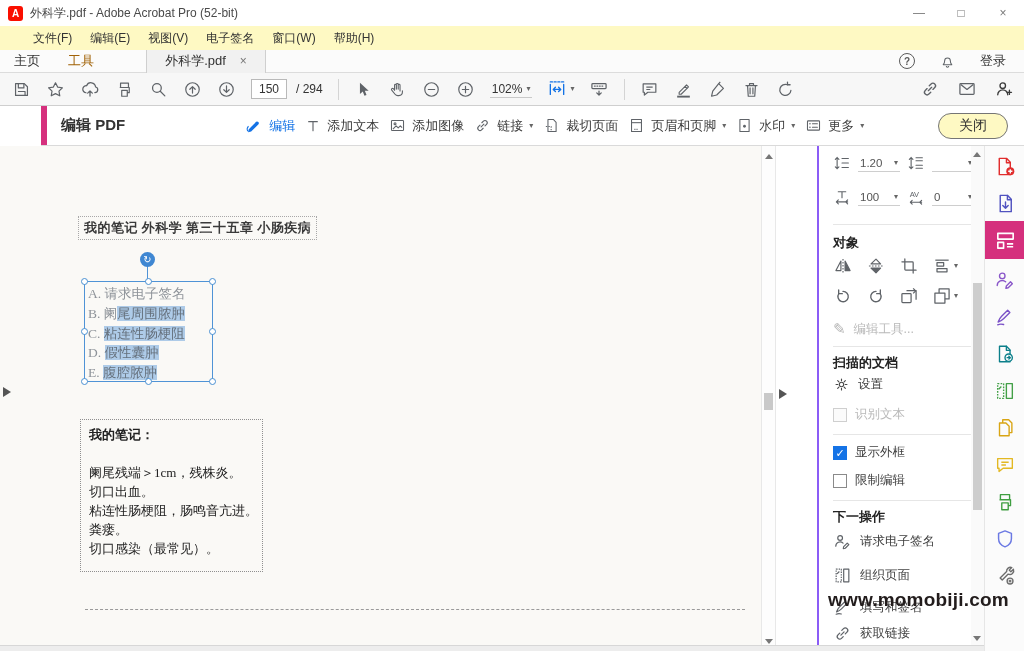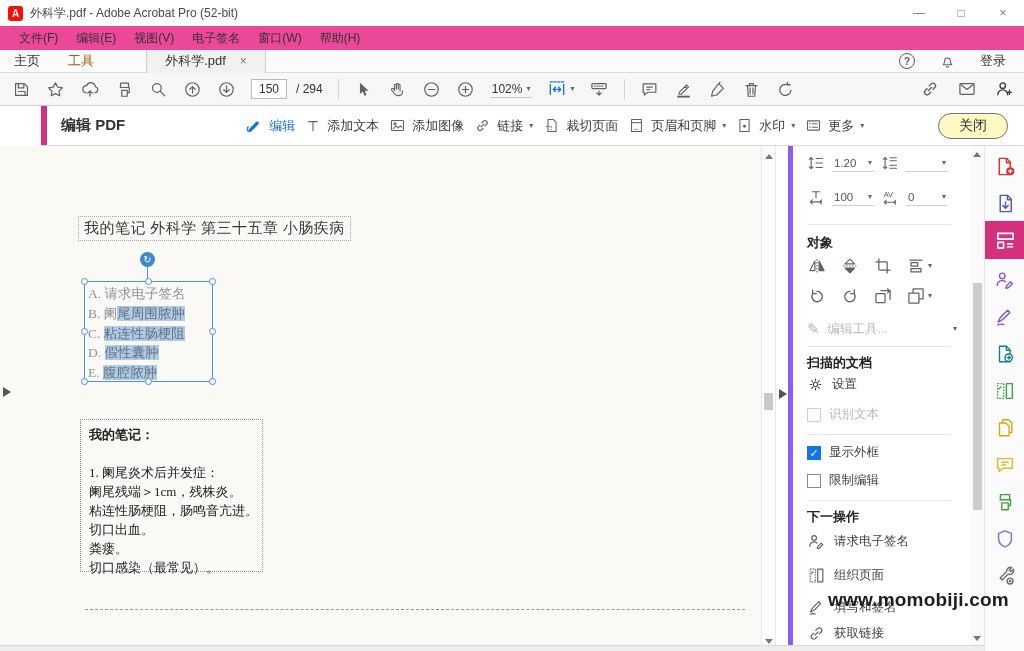--- a/index.html
+++ b/index.html
@@ -10,21 +10,21 @@
   .ic { color:#5f6368; }
 
   
   .titlebar { height:26px; display:flex; align-items:center; background:#fff; padding-left:8px; }
   .acrobat-logo { width:15px; height:15px; background:#fa0f00; border-radius:3px; color:#fff; font-size:10px; font-weight:bold; display:flex; align-items:center; justify-content:center; margin-right:7px; }
   .win-title { font-size:12px; color:#4a4a4a; }
   .win-controls { margin-left:auto; display:flex; }
   .win-btn { width:42px; height:26px; display:flex; align-items:center; justify-content:center; color:#7a7a7a; font-size:12px; }
 
   
-  .menubar { height:24px; display:flex; align-items:center; padding-left:10px; background:#ec4899; }
+  .menubar { height:24px; display:flex; align-items:center; padding-left:24px; background:#fef9c3; }
   .menu-item { padding:0 9px; font-size:12px; color:#333; }
 
   
   .tabbar { height:23px; display:flex; align-items:center; background:#fbfbfb; border-bottom:1px solid #dcdcdc; }
   .tab-home { padding:0 14px; font-size:13px; color:#333; }
   .tab-tools { padding:0 14px; font-size:13px; color:#a16207; }
   .doc-tab { margin-left:38px; width:120px; height:23px; background:#f1f1f1; border-left:1px solid #cfcfcf; border-right:1px solid #cfcfcf; display:flex; align-items:center; justify-content:center; gap:14px; font-size:13px; color:#333; }
   .doc-tab .x { color:#777; font-size:12px; }
   .tab-right { margin-left:auto; display:flex; align-items:center; gap:24px; padding-right:18px; }
   .help-circ { width:16px; height:16px; border:1.4px solid #5a5a5a; border-radius:50%; font-size:10px; color:#5a5a5a; display:flex; align-items:center; justify-content:center; font-weight:bold; }
@@ -49,21 +49,21 @@
   .ebtool.blue { color:#1473e6; }
   .close-pill { margin-left:auto; margin-right:16px; border:1.5px solid #757575; border-radius:14px; padding:3px 20px; font-size:14px; color:#333; background:#fef9c3; }
 
   
   .content { position:absolute; left:0; top:146px; width:1024px; height:505px; }
 
   .docarea { position:absolute; left:0; top:0; width:761px; height:505px; background:#faf9f6; overflow:hidden; }
   .left-expand { position:absolute; left:3px; top:241px; width:0; height:0; border-top:5px solid transparent; border-bottom:5px solid transparent; border-left:8px solid #555; }
 
   .doc-serif { font-family:"Liberation Serif","DejaVu Serif",serif; }
-  .headerbox { position:absolute; left:78px; top:70px; border:1px dotted #a8a8a8; padding:2px 5px; font-size:15px; color:#3a3a3a; letter-spacing:0.5px; }
+  .headerbox { position:absolute; left:78px; top:70px; border:1px dotted #a8a8a8; padding:2px 5px; font-size:13px; color:#3a3a3a; letter-spacing:0.5px;font-weight:bold; }
 
   .textbox { position:absolute; left:84px; top:135px; width:129px; height:101px; border:1px solid #4f93d6; }
   .opt-line { font-size:13.5px; line-height:19.8px; color:#8e9399; white-space:nowrap; padding-left:3px; }
   .opt-rest.hl { background:#aecbe8; color:#65707c; }
   .handle { position:absolute; width:7px; height:7px; background:#fff; border:1.3px solid #4a90d2; border-radius:50%; }
   .rot-line { position:absolute; left:147px; top:119px; width:1px; height:16px; background:#4f93d6; }
   .rot-circle { position:absolute; left:140px; top:106px; width:15px; height:15px; border-radius:50%; background:#3f87d2; color:#fff; font-size:10px; display:flex; align-items:center; justify-content:center; }
 
   .notesbox { position:absolute; left:80px; top:273px; width:183px; height:153px; border:1px dotted #8f8f8f; padding:5px 4px 0 8px; font-size:13px; line-height:19px; color:#222; }
   .notes-title { font-weight:bold; }
@@ -71,21 +71,21 @@
   .dashline { position:absolute; left:85px; top:463px; width:660px; border-top:1px dashed #9a9a9a; }
 
   
   .docscroll { position:absolute; left:761px; top:0; width:15px; height:505px; background:#fdfdfd; border-left:1px solid #e8e8e8; border-right:1px solid #e8e8e8; }
   .tri-up { width:0;height:0;border-left:4px solid transparent;border-right:4px solid transparent;border-bottom:5px solid #777; position:absolute; left:3px; }
   .tri-dn { width:0;height:0;border-left:4px solid transparent;border-right:4px solid transparent;border-top:5px solid #777; position:absolute; left:3px; }
   .doc-thumb { position:absolute; left:2px; top:247px; width:9px; height:17px; background:#c9c9c9; }
   .panel-expand { position:absolute; left:779px; top:243px; width:0; height:0; border-top:5px solid transparent; border-bottom:5px solid transparent; border-left:8px solid #555; }
 
   
-  .panel { position:absolute; left:788px; top:0; width:183px; height:505px; background:#fff; border-left:5px solid #8b5cf6; }
+  .panel { position:absolute; left:817px; top:0; width:183px; height:505px; background:#fff; border-left:2px solid #8b5cf6; }
   .p-abs { position:absolute; left:14px; }
   .p-head { font-size:13px; font-weight:bold; color:#242424; }
   .p-div { position:absolute; left:14px; width:144px; border-top:1px solid #e6e6e6; }
   .fmt-row { display:flex; align-items:center; gap:7px; }
   .valbox { width:42px; display:flex; align-items:center; justify-content:space-between; border-bottom:1px solid #cecece; padding:1px 2px; font-size:11.5px; color:#555; height:17px; }
   .obj-row { display:flex; align-items:center; gap:13px; }
   .p-item { display:flex; align-items:center; gap:8px; font-size:12.5px; color:#3f3f3f; }
   .p-item .lbl { white-space:nowrap; }
   .checkbox { width:14px; height:14px; border:1px solid #8a8a8a; background:#fff; }
   .checkbox.checked { background:#1473e6; border-color:#1473e6; color:#fff; font-size:11px; line-height:13px; text-align:center; }
@@ -625,24 +625,23 @@
       <div class="handle" style="left:-4px;top:calc(50% - 4px)"></div>
       <div class="handle" style="right:-4px;top:calc(50% - 4px)"></div>
       <div class="handle" style="left:-4px;bottom:-4px"></div>
       <div class="handle" style="left:calc(50% - 4px);bottom:-4px"></div>
       <div class="handle" style="right:-4px;bottom:-4px"></div>
     </div>
 
     <div class="notesbox doc-serif">
       <div class="notes-title">我的笔记：</div>
       <div class="blankline"></div>
-      <div>1. 阑尾炎术后并发症：</div>
       <div>阑尾残端＞1cm，残株炎。</div>
+      <div>切口出血。</div>
       <div>粘连性肠梗阻，肠鸣音亢进。</div>
-      <div>切口出血。</div>
       <div>粪瘘。</div>
       <div>切口感染（最常见）。</div>
     </div>
 
     <div class="dashline"></div>
   </div>
 
   <div class="left-expand"></div>
 
   <div class="docscroll">

